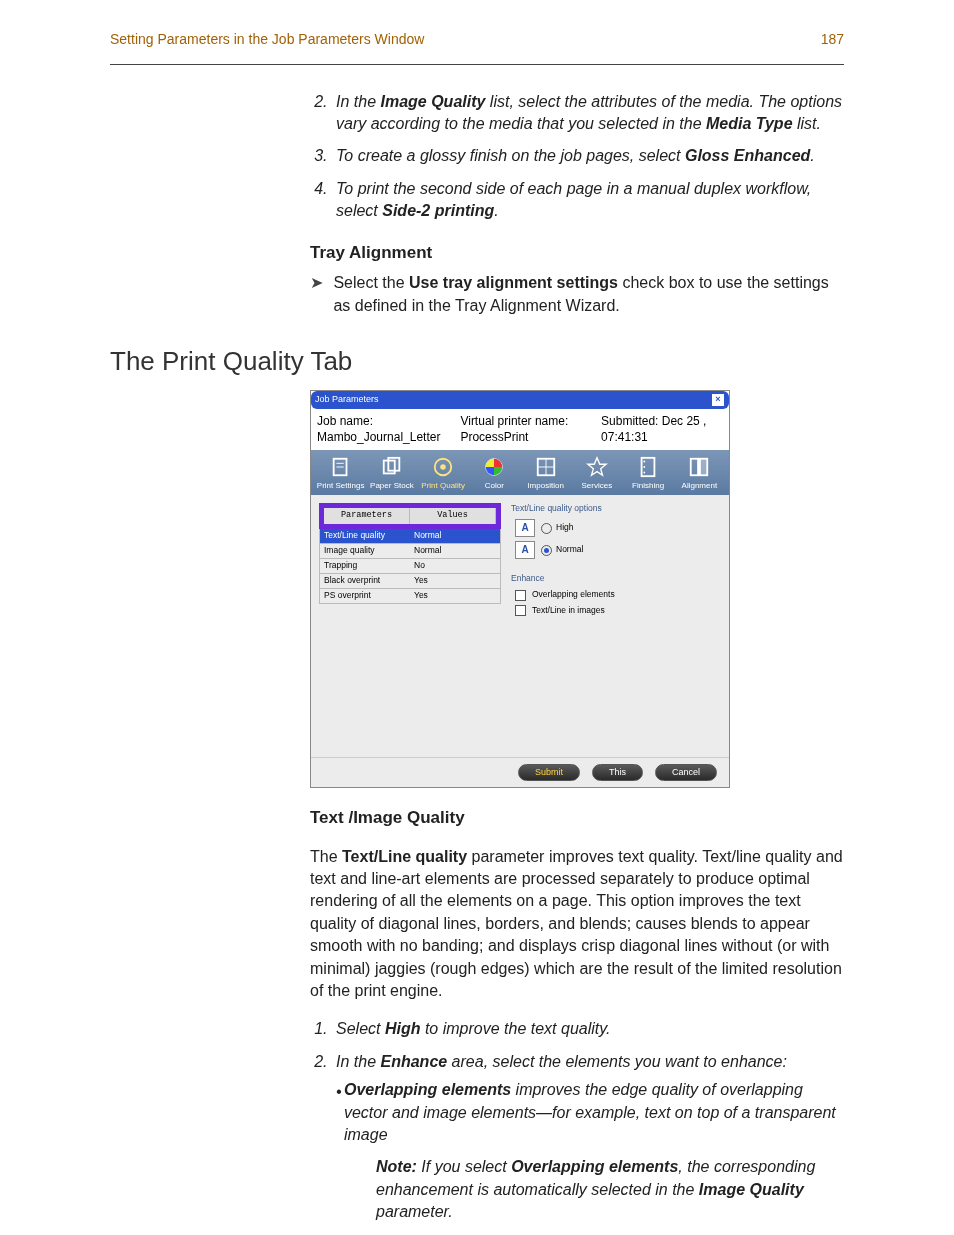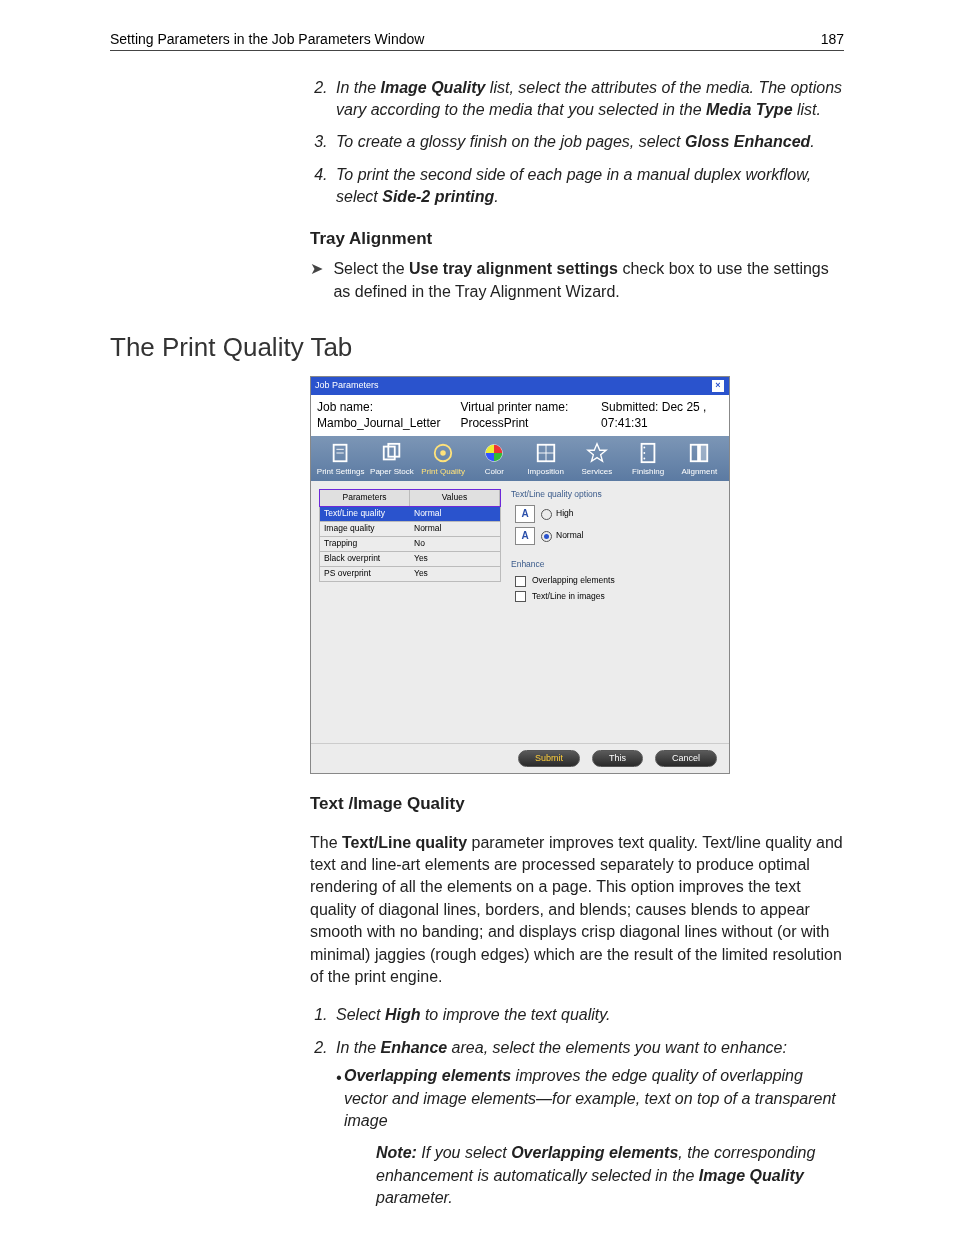--- a/index.html
+++ b/index.html
@@ -1,37 +1,37 @@
 <!DOCTYPE html>
 <html><head>
 <meta charset="utf-8">
 <style>
   html,body{margin:0;padding:0;background:#fff;color:#222;font-family:"Segoe UI",Arial,sans-serif;font-size:16px;line-height:1.4;}
   .page{width:954px;min-height:1235px;padding:30px 110px 30px 110px;box-sizing:border-box;}
-  .hdr{display:flex;justify-content:space-between;border-bottom:1px solid #444;padding-bottom:0;margin-bottom:26px;font-size:14px;color:#000000;}
+  .hdr{display:flex;justify-content:space-between;border-bottom:1px solid #444;padding-bottom:14px;margin-bottom:26px;font-size:14px;color:#a16207;}
   .content-indent{margin-left:200px;}
   ol.main{padding-left:22px;margin:0 0 14px 0;}
   ol.main>li{padding-left:4px;margin-bottom:10px;font-style:italic;}
   .note-line{margin:8px 0 6px 0;}
   .subhead{font-weight:bold;font-size:17px;margin:18px 0 8px 0;}
   .arrow-item{display:flex;margin-bottom:8px;}
   .arrow{color:#444;margin-right:10px;}
   h1.sec{font-weight:normal;font-size:26px;color:#333;margin:26px 0 10px -200px;}
   .screenshot{width:418px;margin:6px 0 10px 0;border:1px solid #888;font-size:9px;color:#000;}
-  .titlebar{background:#2a53cd;color:#fff;display:flex;justify-content:space-between;align-items:center;padding:2px 4px;}
+  .titlebar{background:#2a53cd;color:#fff;display:flex;justify-content:space-between;align-items:center;padding:2px 4px;border-radius:6px;}
   .closebox{background:#fff;color:#2a53cd;width:12px;height:12px;display:flex;align-items:center;justify-content:center;font-weight:bold;border:1px solid #2a53cd;}
   .infobar{background:#fff;display:flex;justify-content:space-between;padding:4px 6px;font-size:12px;}
   .tabstrip{background:linear-gradient(#7c96b6,#5b7aa2);color:#fff;display:flex;padding:6px 4px 0 4px;}
   .tabbtn{flex:1;text-align:center;font-size:8px;padding-bottom:4px;}
   .tabbtn.sel{color:#ffe27a;}
   .tabicon{width:24px;height:22px;margin:0 auto 2px;display:flex;align-items:center;justify-content:center;}
   .tabicon svg{width:22px;height:22px;}
   .dlgbody{background:#ececec;display:flex;padding:8px;min-height:246px;}
   .leftpanel{width:182px;}
-  .gridhdr{display:flex;background:#e0e0e0;border:1px solid #6d28d9;font-size:8.5px;}
+  .gridhdr{display:flex;background:#e0e0e0;border:5px solid #6d28d9;font-size:8.5px;font-family:Liberation Mono, monospace;}
   .gridhdr div{flex:1;text-align:center;padding:2px 0;border-right:1px solid #bbb;}
   .gridrow{display:flex;font-size:8.5px;border-left:1px solid #bbb;border-right:1px solid #bbb;border-bottom:1px solid #bbb;}
   .gridrow div{flex:1;padding:1px 4px;}
   .gridrow.sel{background:#2a53cd;color:#fff;}
   .rightpanel{flex:1;padding-left:10px;font-size:8.5px;}
   .grouplbl{color:#3a5a8a;margin-bottom:4px;}
   .opt{display:flex;align-items:center;margin:4px 0 4px 4px;}
   .iconA{width:18px;height:16px;border:1px solid #888;background:#fff;display:flex;align-items:center;justify-content:center;margin-right:6px;font-weight:bold;color:#2a4faa;font-size:10px;}
   .radio{width:9px;height:9px;border:1px solid #555;border-radius:50%;margin-right:4px;display:inline-flex;align-items:center;justify-content:center;}
   .radio.sel::after{content:"";width:5px;height:5px;background:#2a53cd;border-radius:50%;}

